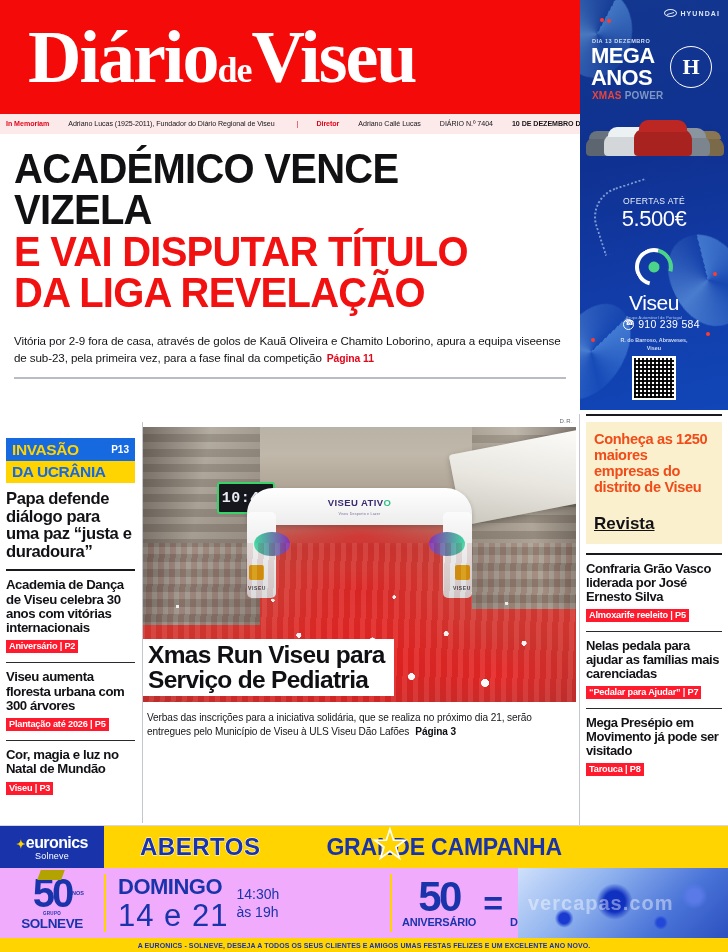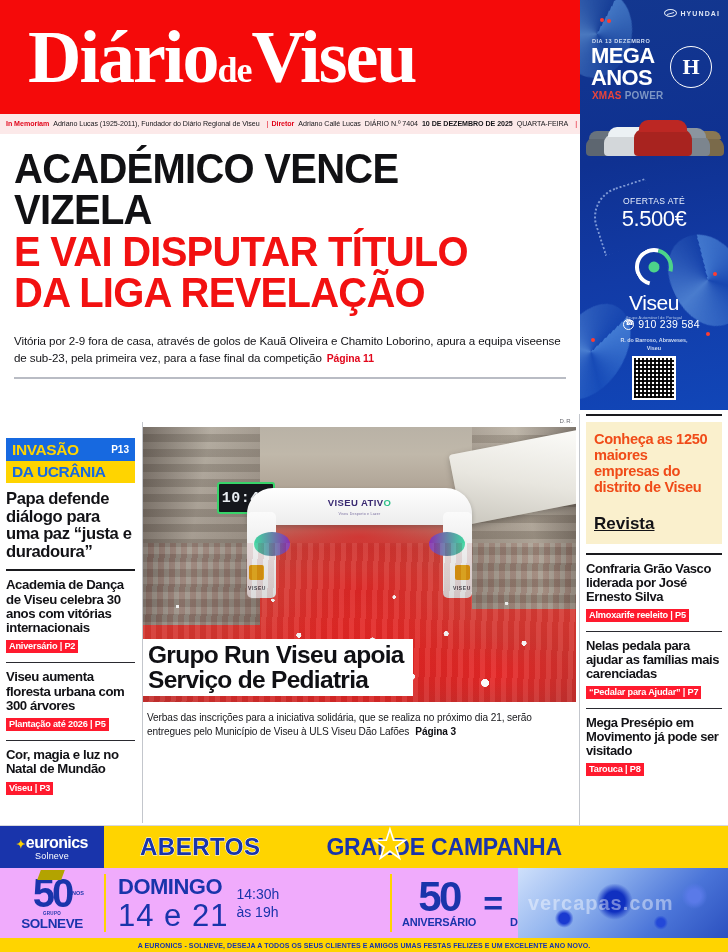--- a/index.html
+++ b/index.html
@@ -52,20 +52,21 @@
     height: 20px;
     background: #fce9e9;
     display: flex;
     align-items: center;
     padding: 0 6px;
     font-size: 7.1px;
     white-space: nowrap;
     overflow: hidden;
     color: #16161a;
     letter-spacing: -0.05px;
+    gap: 15px;
   }
   .infostrip .red { color: #e2061b; font-weight: bold; }
   .infostrip .sep { color: #e2061b; margin: 0 3px; }
   .infostrip .b { font-weight: bold; }
   .infostrip .sp { margin-right: 4px; }
 
   
   .lead {
     padding: 14px 14px 0 14px;
   }
@@ -741,21 +742,21 @@
               <div class="badge l"></div>
               <div class="badge r"></div>
               <div class="viseu l">VISEU</div>
               <div class="viseu r">VISEU</div>
             </div>
 
             <div class="crowd"></div>
           </div>
 
           <div class="photo-headline">
-            <span>Grupo Run Viseu apoia</span>
+            <span>Xmas Run Viseu para</span>
             <span>Serviço de Pediatria</span>
           </div>
         </div>
 
         <div class="photo-caption">
           <span>Verbas das inscrições para a iniciativa solidária, que se realiza no próximo dia 21, serão entregues pelo Município de Viseu à ULS Viseu Dão Lafões</span><span class="pg">Página 3</span>
         </div>
       </div>
     </div>
   </div>

